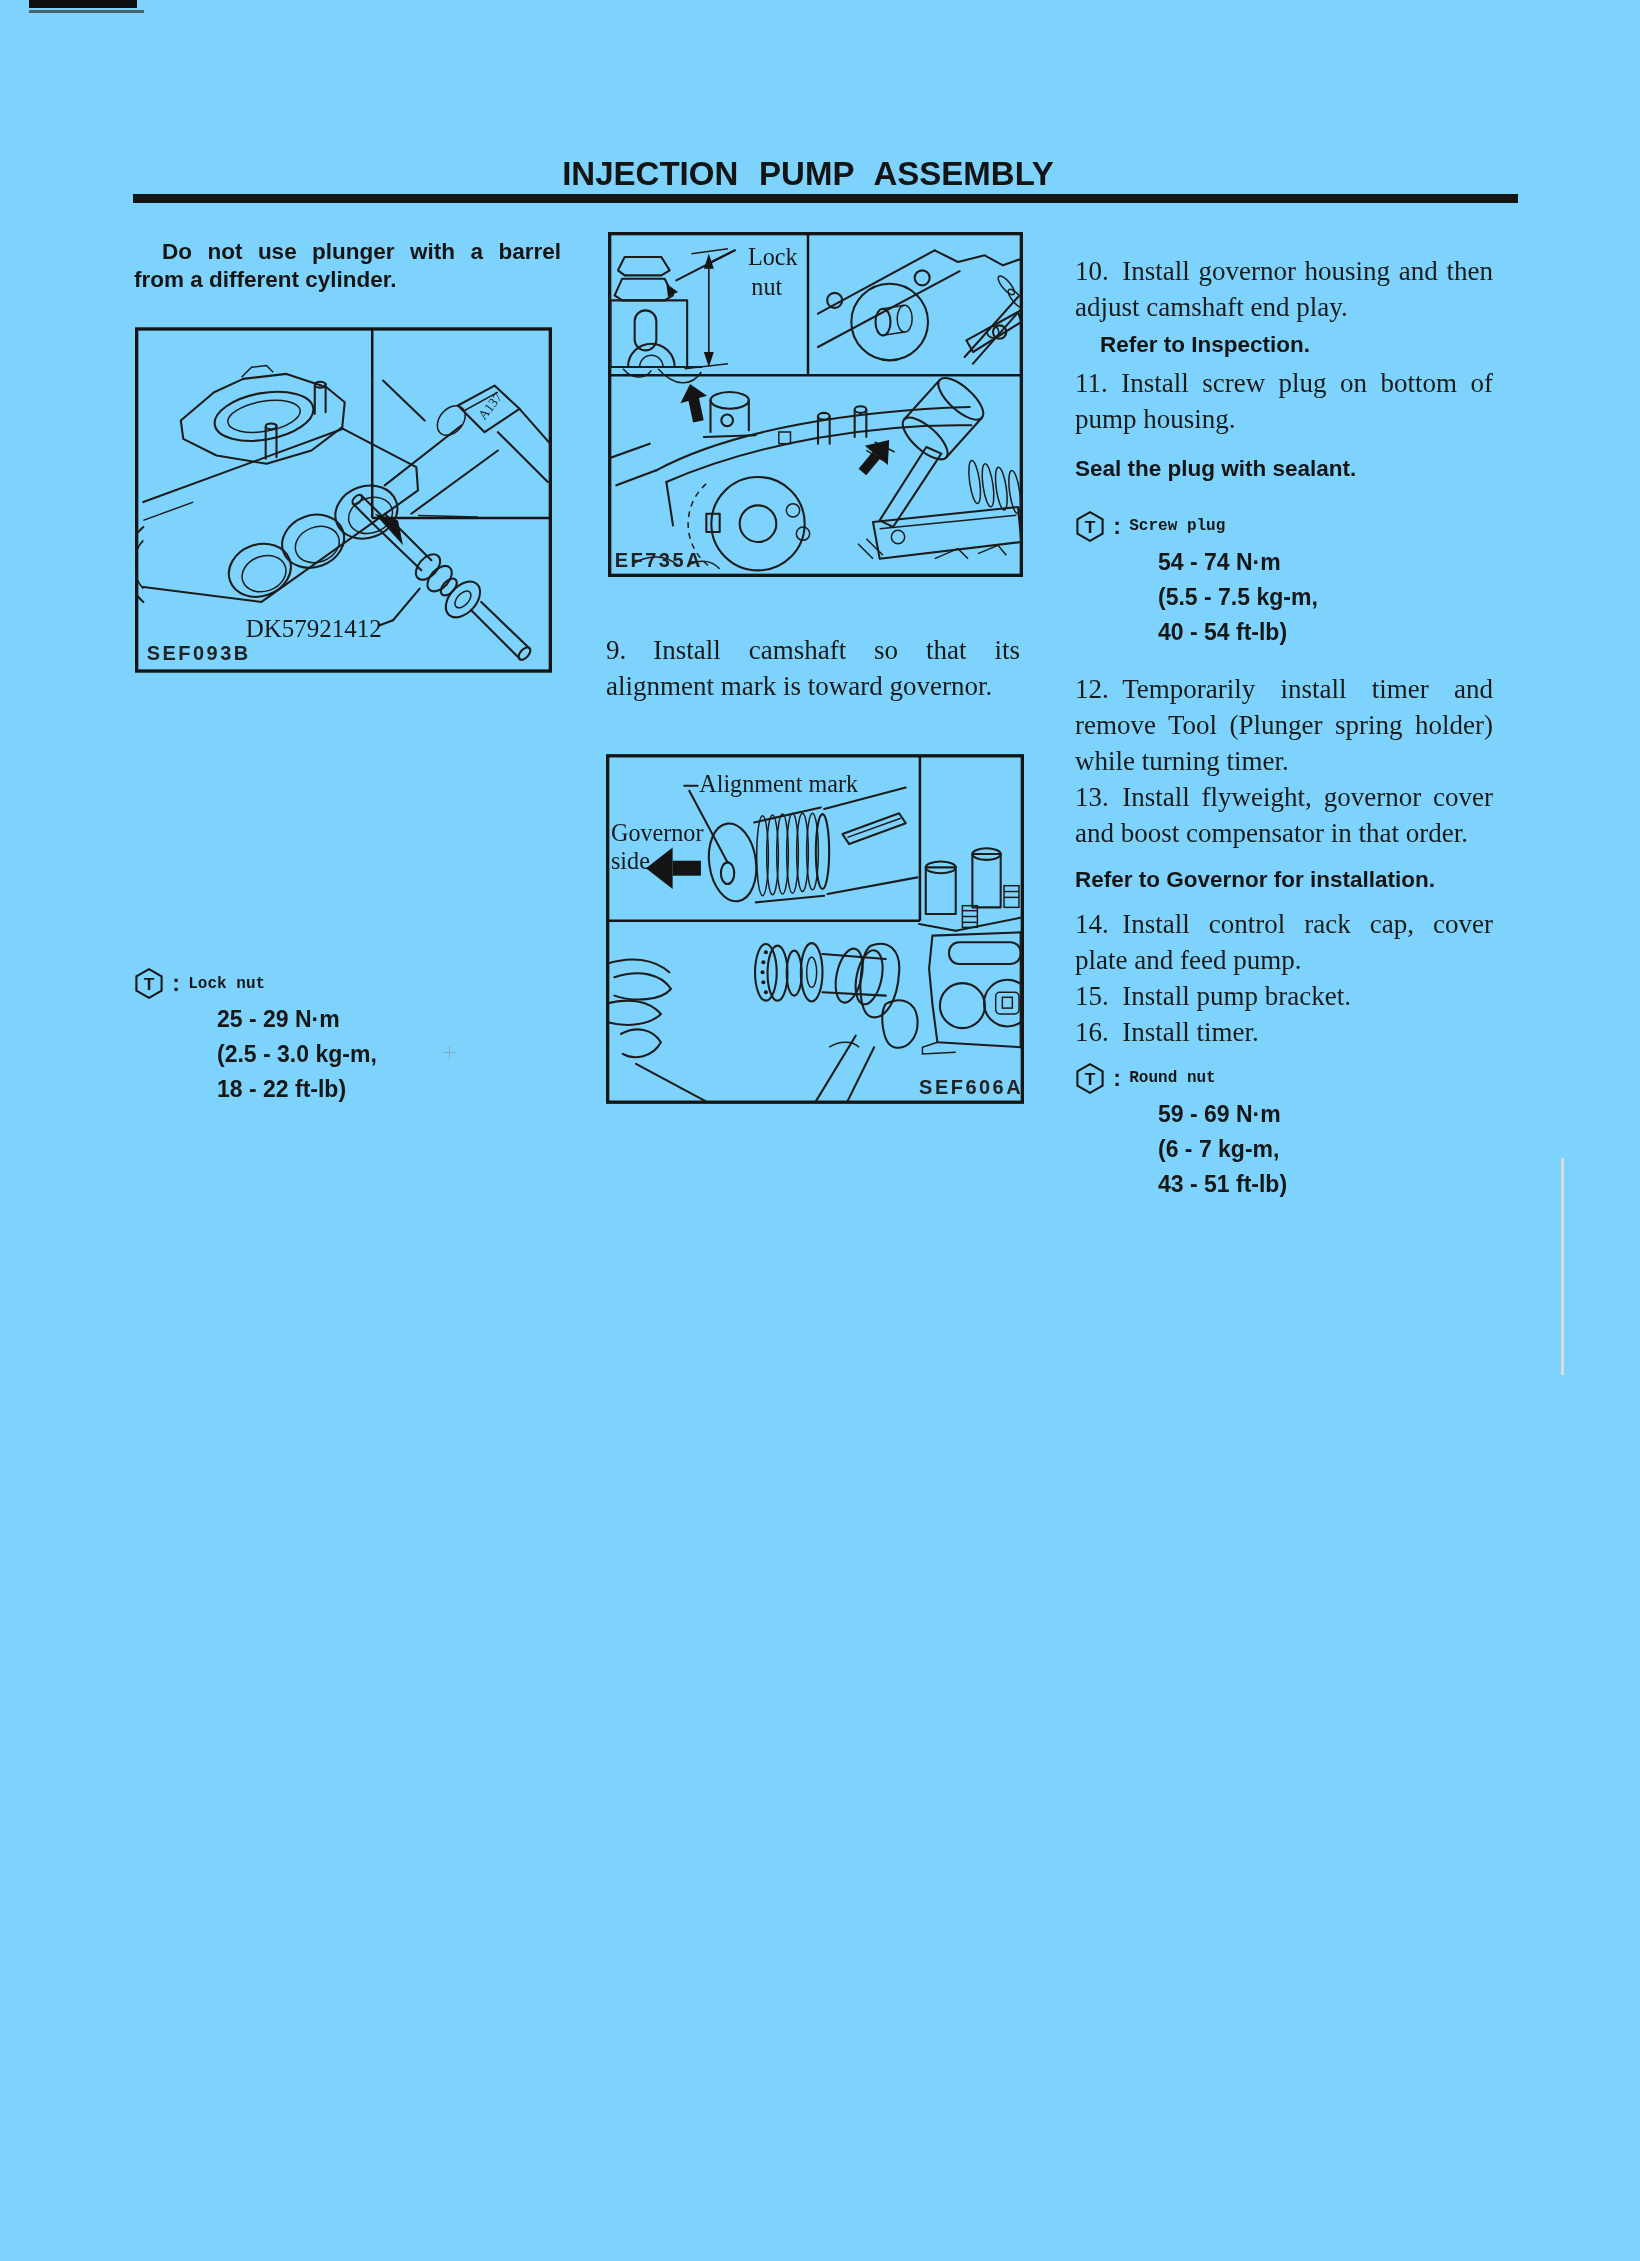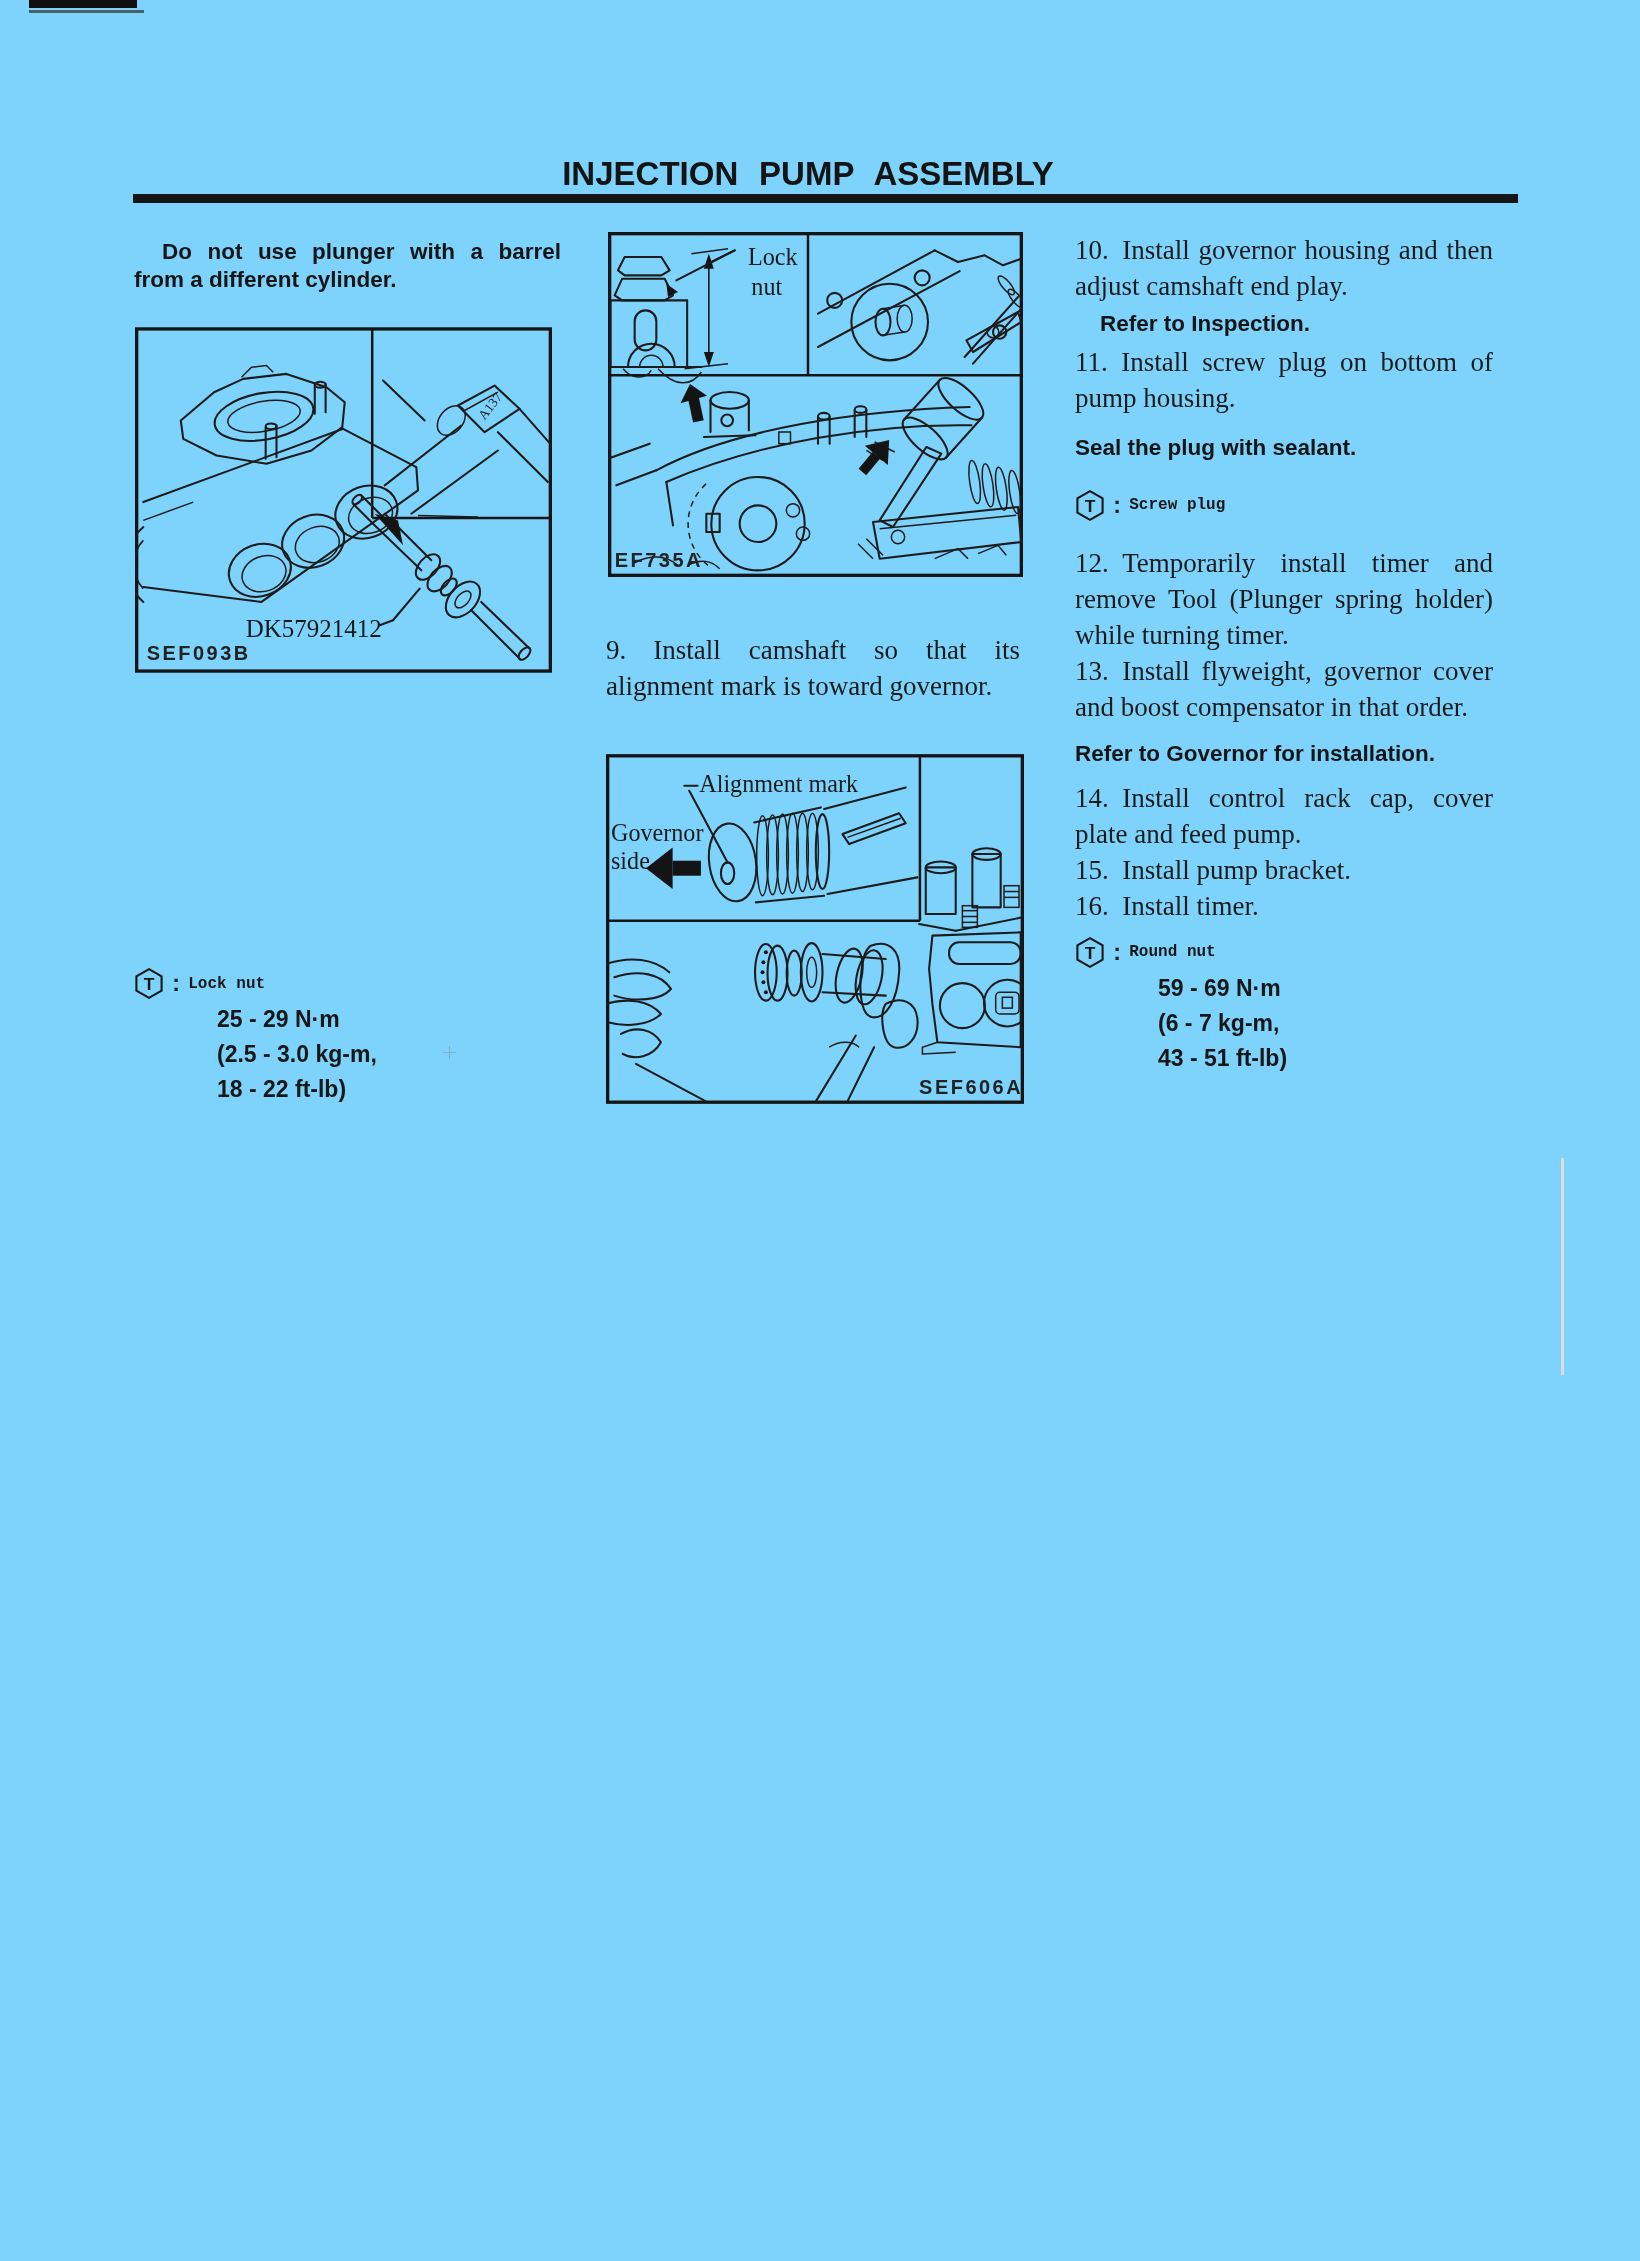--- a/index.html
+++ b/index.html
@@ -361,35 +361,40 @@
         <rect class="ln" x="412" y="226" width="86" height="26" rx="12"></rect>
         <circle class="ln" cx="428" cy="302" r="27"></circle>
         <circle class="ln" cx="482" cy="299" r="28"></circle>
         <rect class="ln-thin" x="468" y="286" width="28" height="26" rx="5"></rect>
         <rect class="ln-thin" x="476" y="292" width="12" height="13"></rect>
       </g>
       <text class="fig-code" x="376" y="408">SEF606A</text>
     </svg>
   </figure>
 
-  <div class="abs" style="left:1075px; top:232px; width:418px;">
+  <div class="abs" style="left:1075px; top:253px; width:418px;">
     <p class="body-p">10. Install governor housing and then adjust camshaft end play.</p>
     <p class="bold-note" style="margin:3.3px 0 3.3px 25px; line-height:33px;">Refer to Inspection.</p>
     <p class="body-p">11. Install screw plug on bottom of pump housing.</p>
 
     <p class="bold-note" style="margin-top:15px; line-height:33px;">Seal the plug with sealant.</p>
 
     <div class="torque" style="margin-top:23px;">
       <div class="t-head">
         <svg class="hexicon" viewBox="0 0 34 38">
           <polygon points="17,2.5 31.5,10.8 31.5,27.2 17,35.5 2.5,27.2 2.5,10.8"></polygon>
           <text x="17" y="26">T</text>
         </svg>
         <span class="t-colon">:</span>
         <span class="t-label">Screw plug</span>
+      </div>
+      <div class="t-vals">
+        <div>54 - 74 N·m</div>
+        <div>(5.5 - 7.5 kg-m,</div>
+        <div>40 - 54 ft-lb)</div>
       </div>
     </div>
 
     <p class="body-p" style="margin-top:21.7px;">12. Temporarily install timer and remove Tool (Plunger spring holder) while turning timer.</p>
     <p class="body-p">13. Install flyweight, governor cover and boost compensator in that order.</p>
 
     <p class="bold-note" style="margin-top:11.7px; line-height:33px;">Refer to Governor for installation.</p>
 
     <p class="body-p" style="margin-top:10px;">14. Install control rack cap, cover plate and feed pump.</p>
     <p class="body-p">15. Install pump bracket.</p>

